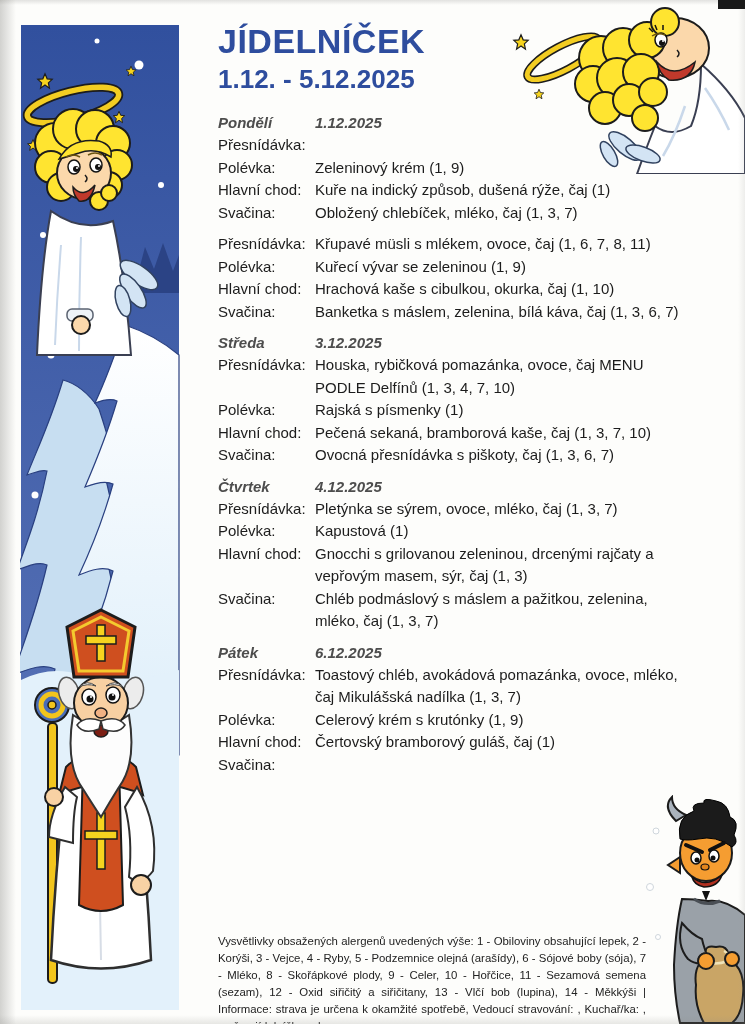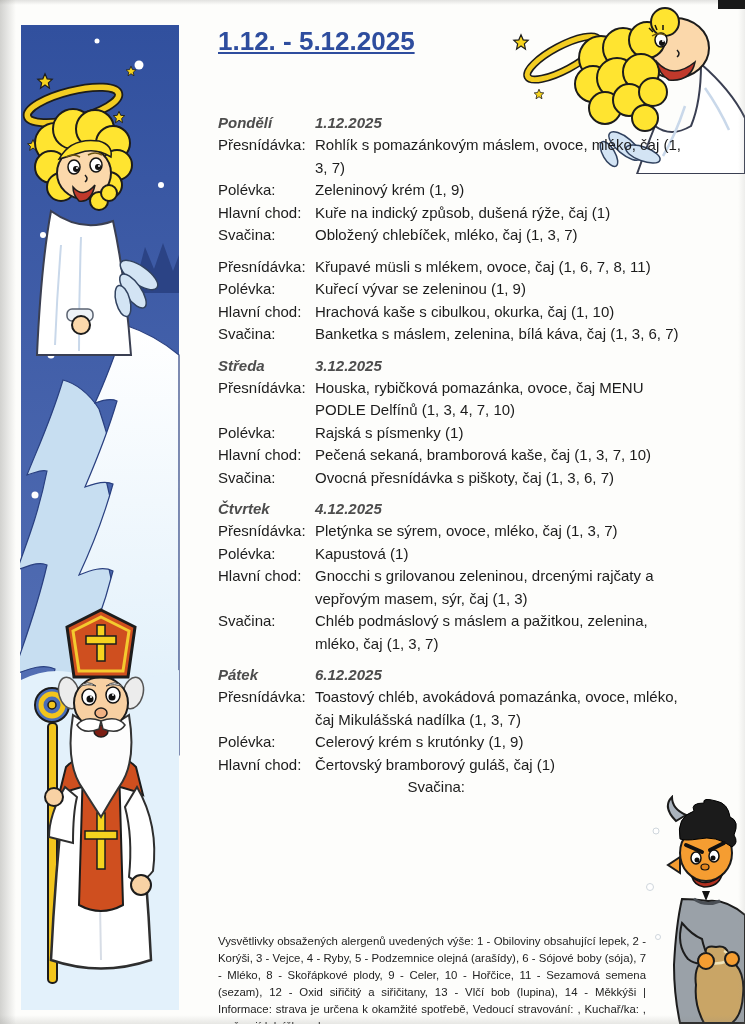--- a/index.html
+++ b/index.html
@@ -17,27 +17,27 @@
     background:linear-gradient(270deg,rgba(150,150,146,.15),rgba(255,255,255,0));}
   .strip-black{position:absolute;top:0;right:0;width:27px;height:9px;background:#191919;z-index:9;}
   
   .left-banner{position:absolute;left:20px;top:25px;width:160px;height:985px;z-index:2;}
   .angel-tr{position:absolute;left:505px;top:6px;width:240px;height:168px;z-index:1;}
   .devil-br{position:absolute;left:646px;top:795px;width:99px;height:229px;z-index:1;}
   svg{display:block;}
   
   header{position:absolute;left:218px;top:22px;z-index:5;}
   .title{font-size:34px;font-weight:bold;color:#2e4d9e;letter-spacing:.5px;line-height:38px;margin:0;}
-  .date-range{font-size:26px;font-weight:bold;color:#2e4d9e;line-height:30px;margin-top:4px;text-decoration:underline;}
+  .date-range{font-size:26px;font-weight:bold;color:#2e4d9e;line-height:30px;margin-top:4px;}
   
   main{position:absolute;left:218px;top:112px;width:476px;z-index:5;}
   section.day{margin-bottom:9px;}
   .day-head{display:flex;font-style:italic;color:#4d4d4d;font-size:15px;line-height:21px;margin-bottom:1px;font-weight:bold;}
   .day-name{width:97px;flex:0 0 97px;}
-  .row{display:flex;font-size:15px;line-height:22.5px;justify-content:center;}
+  .row{display:flex;font-size:15px;line-height:22.5px;}
   .row .label{width:97px;flex:0 0 97px;}
   .row .value{flex:1;}
   
   footer{position:absolute;left:218px;top:933px;width:428px;z-index:5;}
   footer p{margin:0;font-size:11.4px;line-height:17px;text-align:justify;color:#222;}
 </style>
 </head>
 <body>
 
 <div class="page">
@@ -259,33 +259,33 @@
       <path d="M48,104 Q60,112 74,106" fill="none" stroke="#4a4f55" stroke-width="3"></path>
       <path d="M36,128 Q30,150 42,164 Q52,172 64,166 Q58,154 56,144 Q46,140 36,128 Z" fill="#9aa1a8" stroke="#1c1c1c" stroke-width="2"></path>
       <path d="M54,168 Q50,160 60,158 Q58,150 70,152 Q80,150 82,158 Q94,160 90,170 Q99,180 97,200 Q96,220 86,228 L58,228 Q48,210 50,190 Q48,176 54,168 Z" fill="#c9a566" stroke="#1c1c1c" stroke-width="2"></path>
       <path d="M56,164 Q66,172 82,166 M60,158 q-6,6 2,10 M78,156 q8,4 2,10" fill="none" stroke="#efe3b8" stroke-width="2.5"></path>
       <circle cx="60" cy="166" r="8" fill="#f59d31" stroke="#1c1c1c" stroke-width="2"></circle>
       <circle cx="86" cy="164" r="7" fill="#f59d31" stroke="#1c1c1c" stroke-width="2"></circle>
     </svg>
   </div>
 
   <header>
+    <h1 class="title">JÍDELNÍČEK</h1>
     <div class="date-range">1.12. - 5.12.2025</div>
   </header>
 
   <main>
 
     <section class="day">
       <div class="day-head">
         <span class="day-name">Pondělí</span>
         <span class="day-date">1.12.2025</span>
       </div>
       <div class="row">
         <span class="label">Přesnídávka:</span>
-        <span class="value">Rohlík s pomazánkovým máslem, ovoce, mléko, čaj (1, 3, 7)</span>
       </div>
       <div class="row">
         <span class="label">Polévka:</span>
         <span class="value">Zeleninový krém (1, 9)</span>
       </div>
       <div class="row">
         <span class="label">Hlavní chod:</span>
         <span class="value">Kuře na indický způsob, dušená rýže, čaj (1)</span>
       </div>
       <div class="row">

